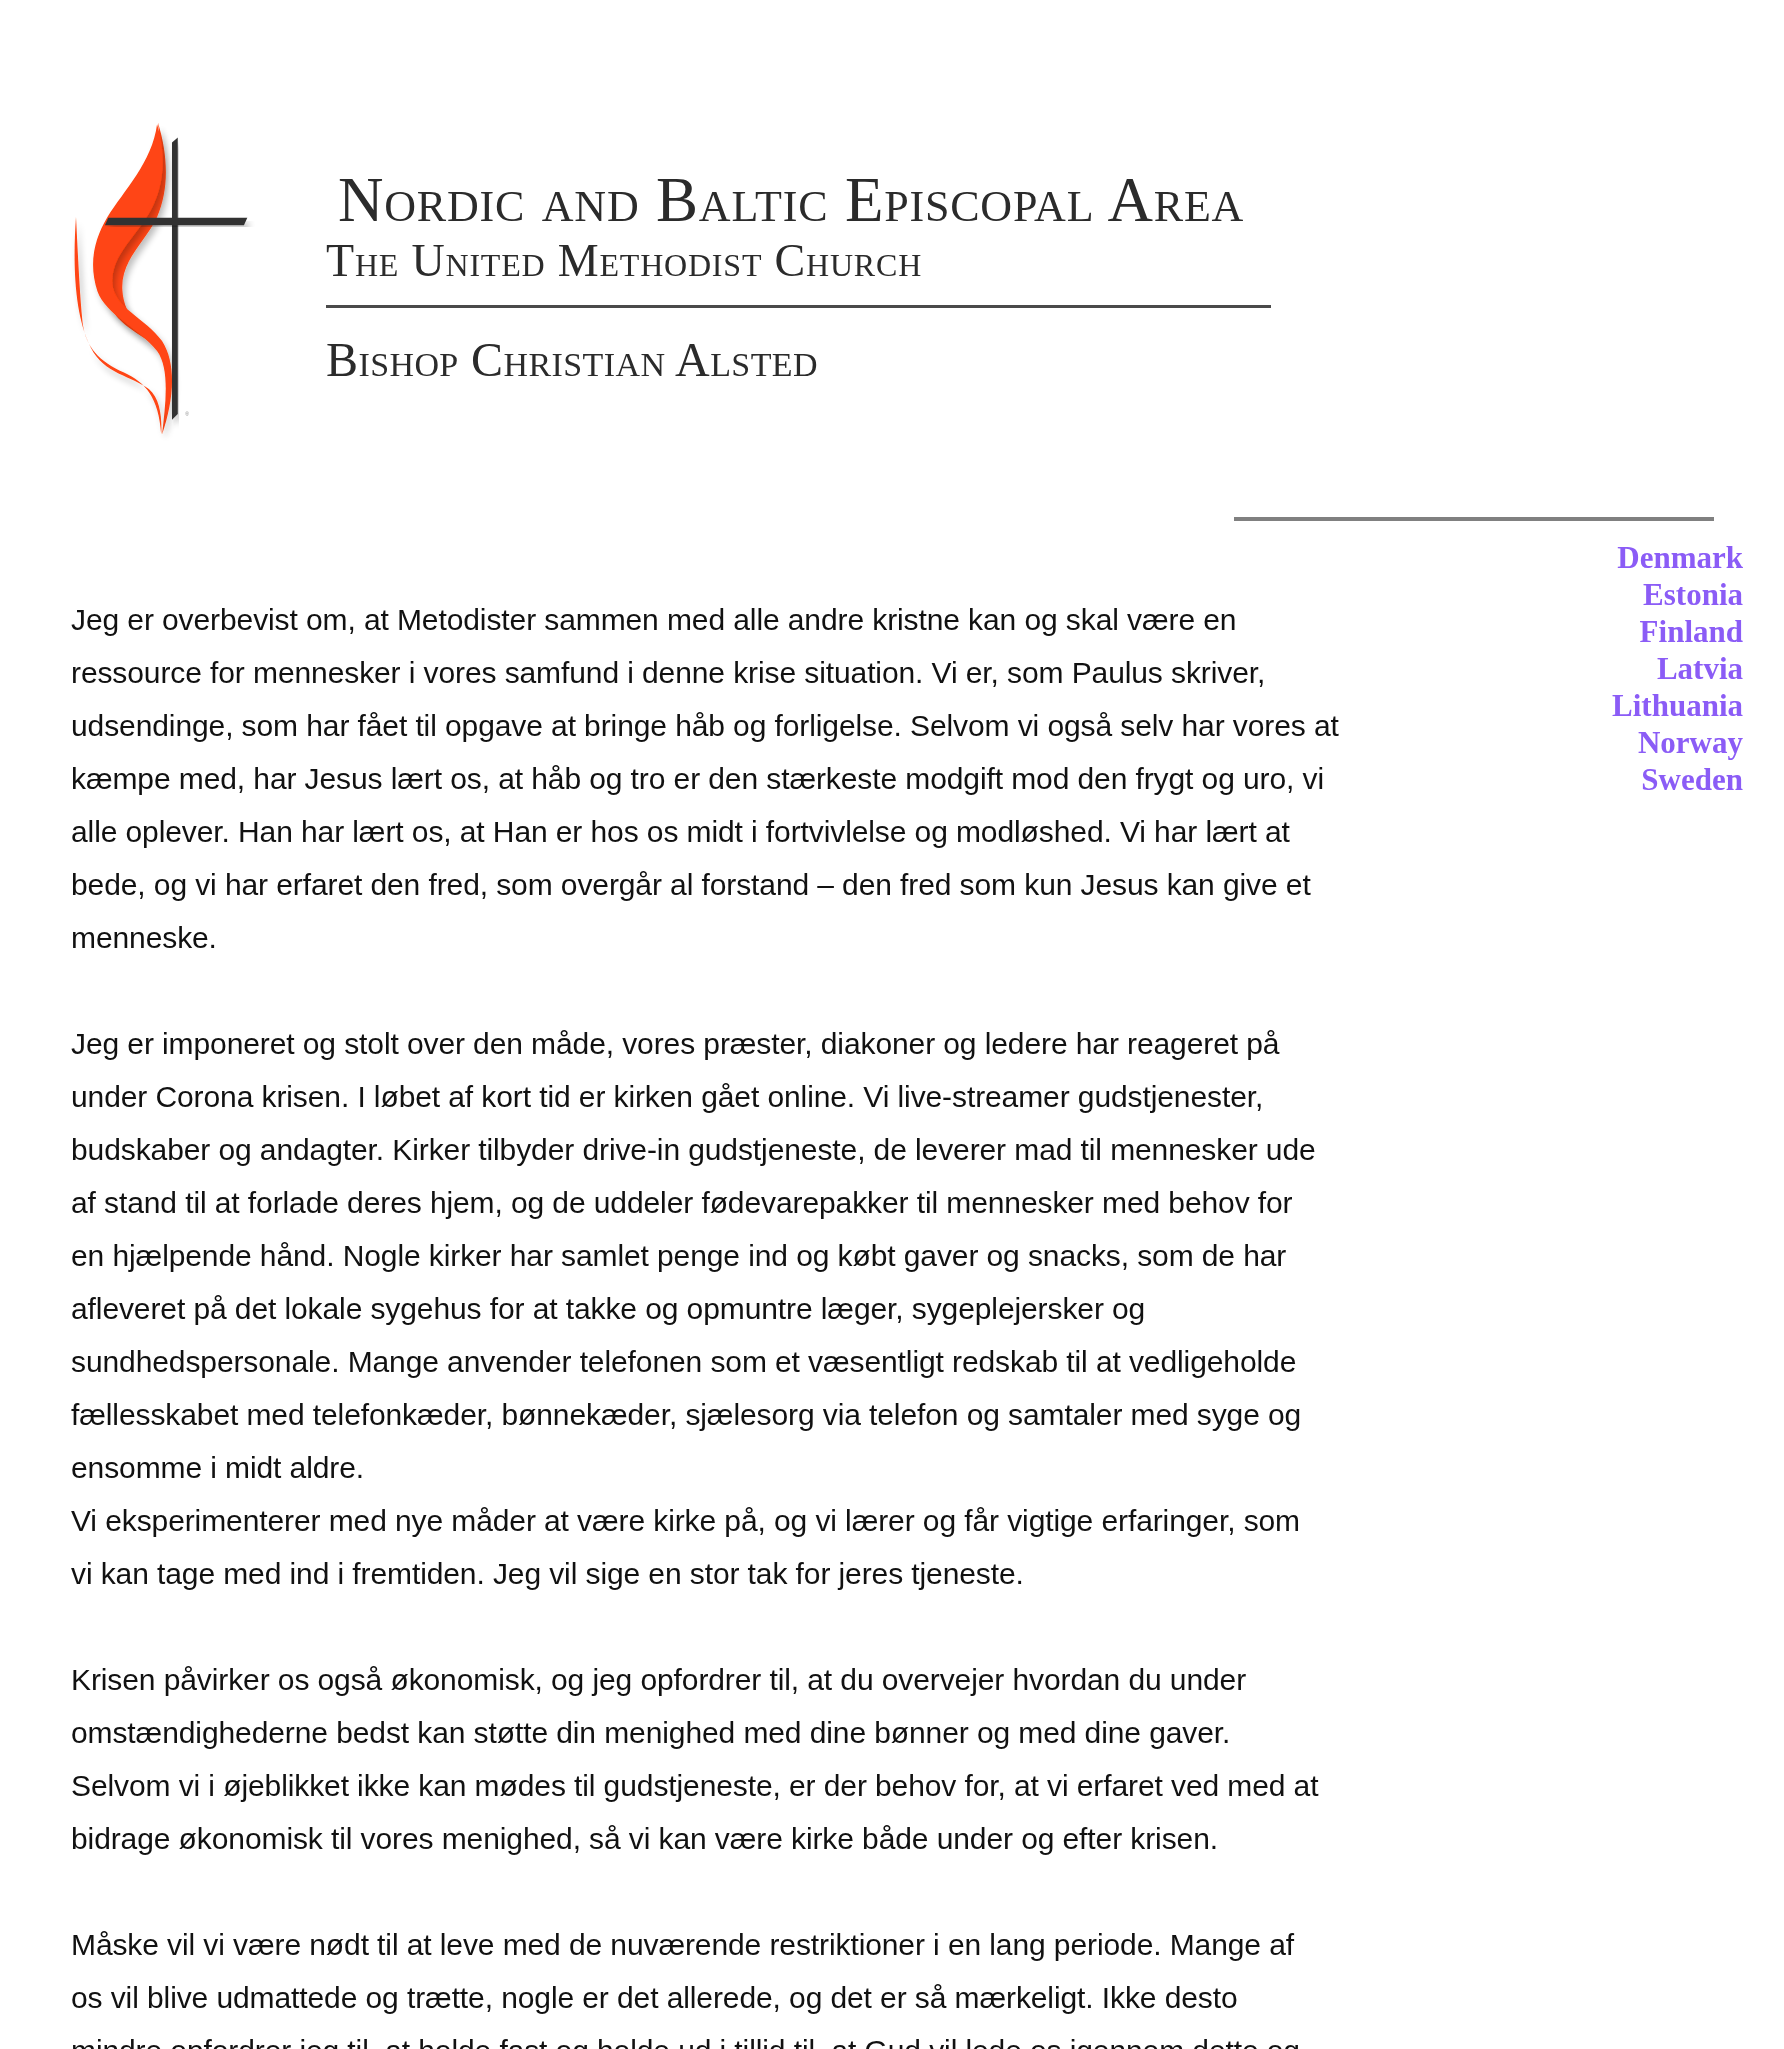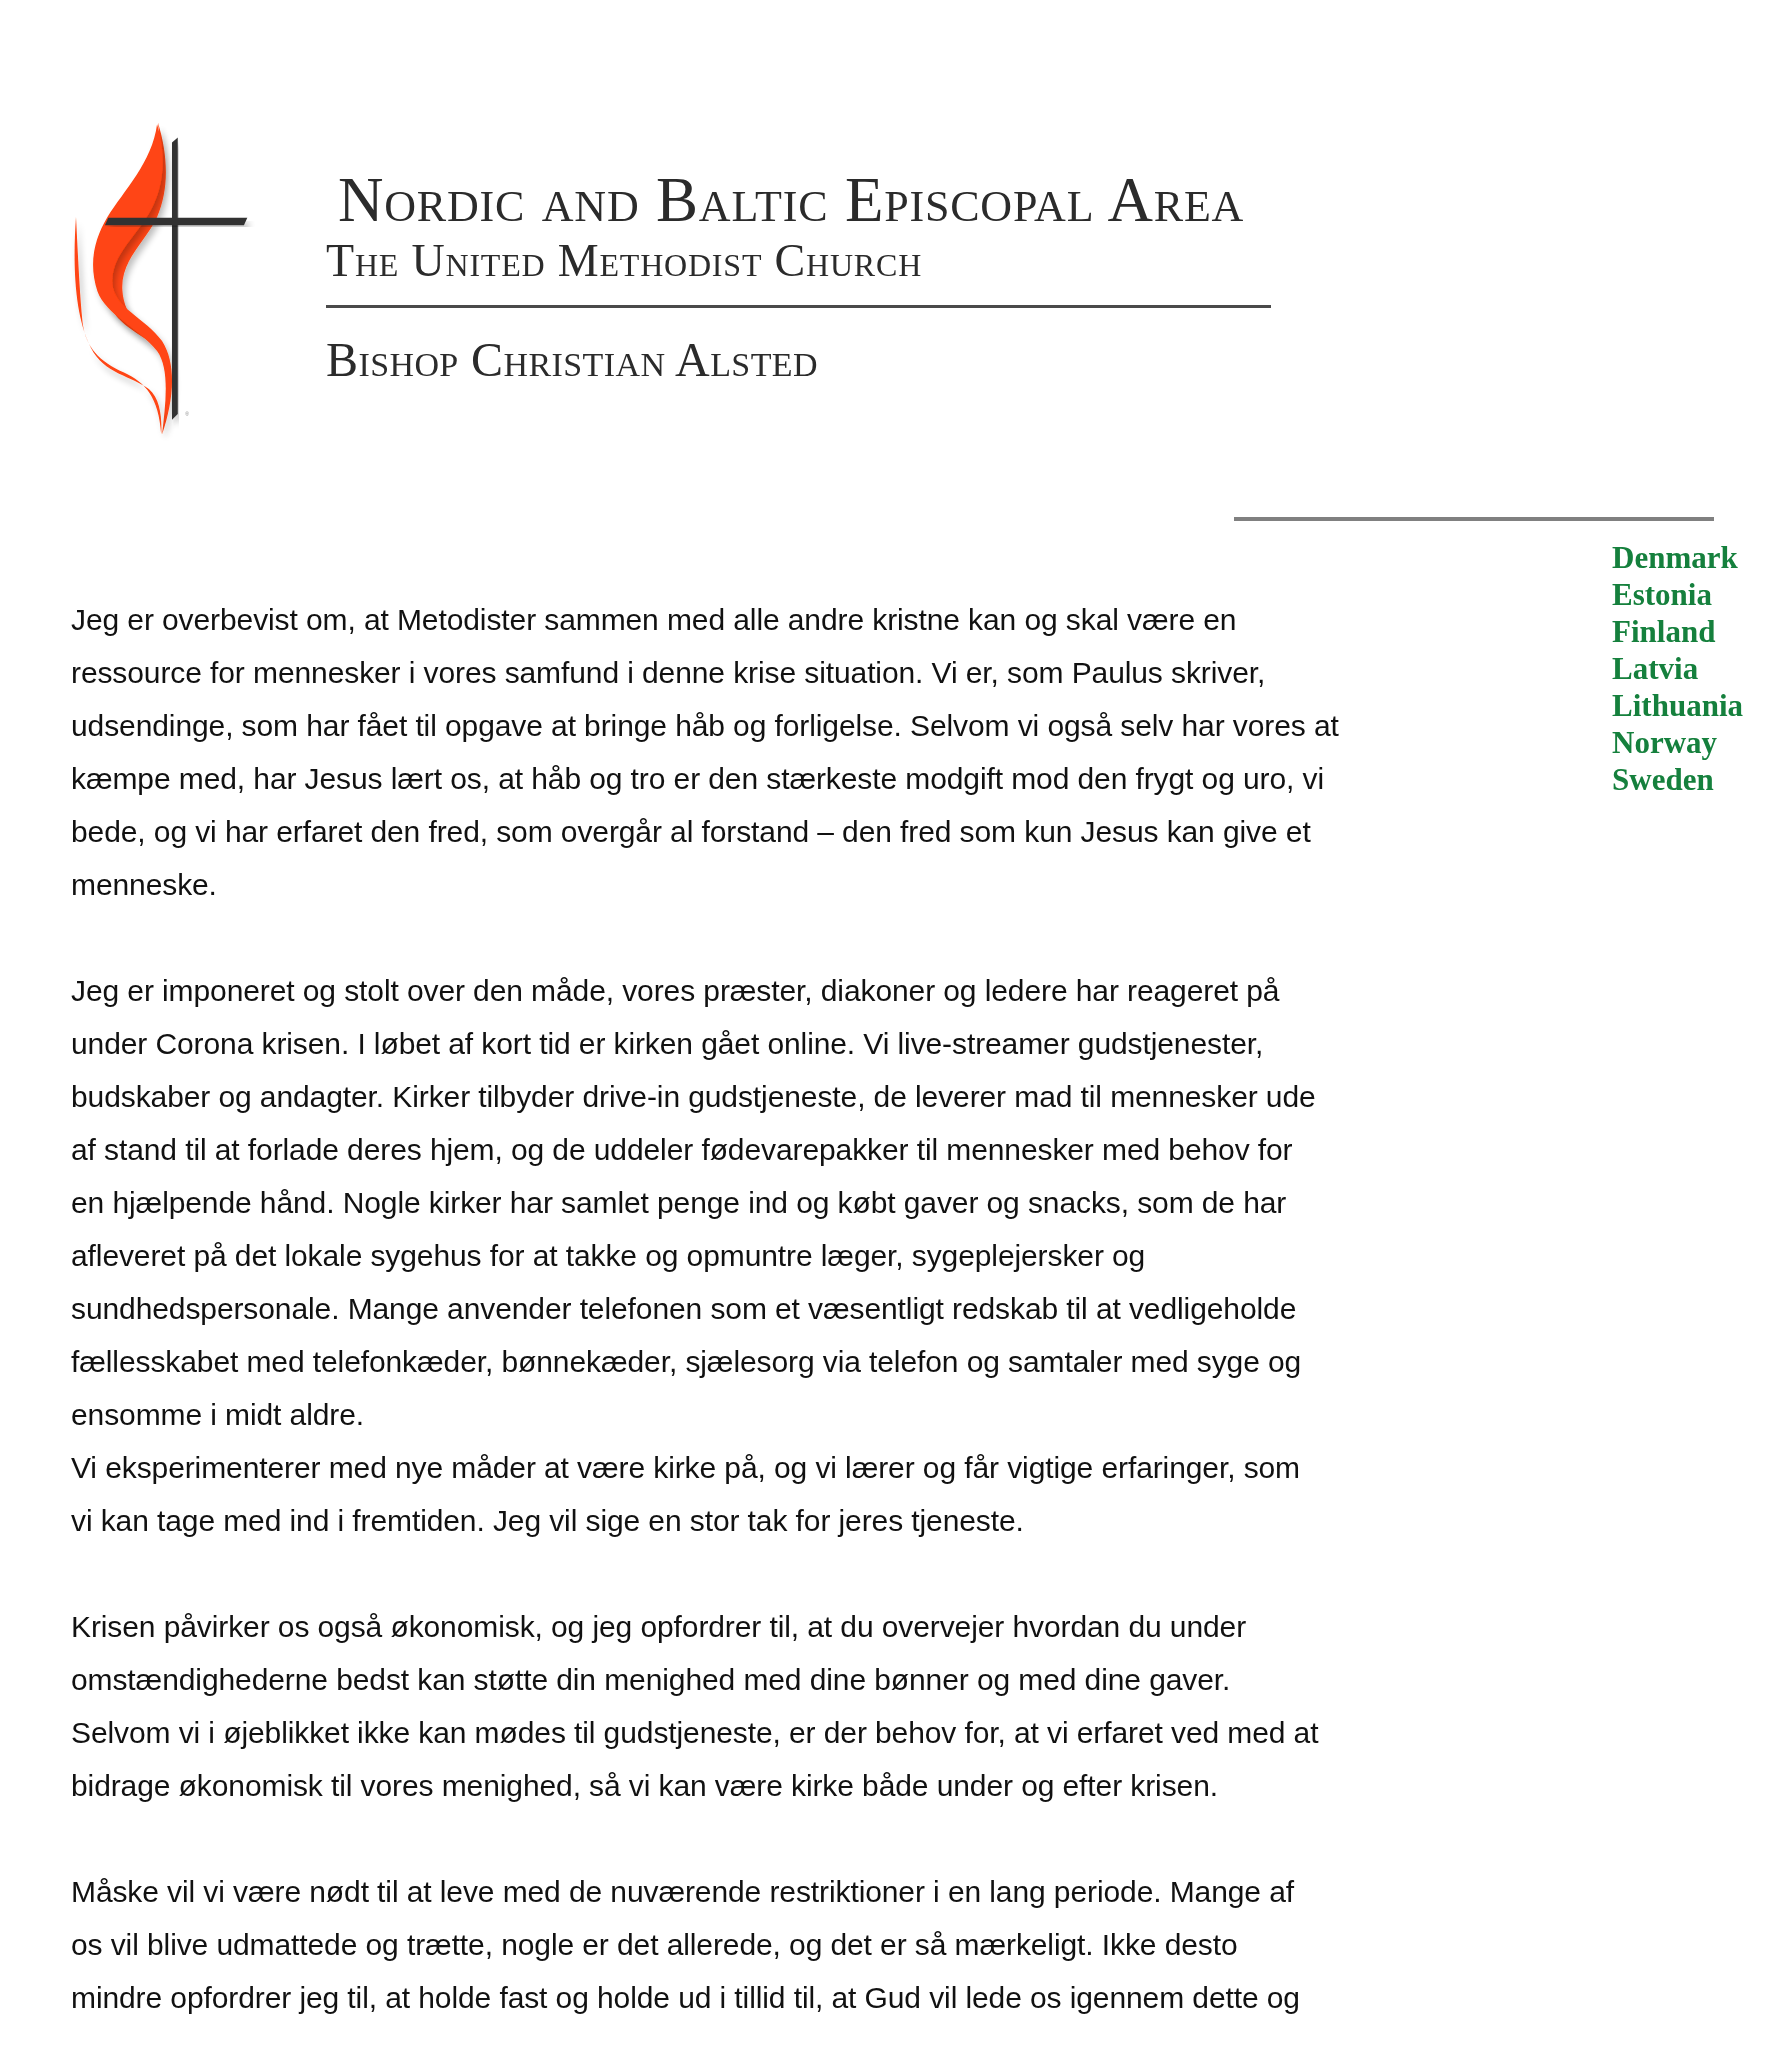--- a/index.html
+++ b/index.html
@@ -7,21 +7,21 @@
 
   .logo { position: absolute; left: 66px; top: 116px; width: 207px; height: 331px; }
 
   .header-text { position: absolute; left: 326px; top: 0; font-family: "Liberation Serif", "DejaVu Serif", serif; color: #2b2b2b; }
   .title { position: absolute; top: 169px; left: 0; white-space: nowrap; font-size: 63px; font-variant: small-caps; letter-spacing: 0.8px; line-height: 1; margin-left: 12px; }
   .subtitle { position: absolute; top: 238px; left: 0; white-space: nowrap; font-size: 46px; font-variant: small-caps; letter-spacing: 0.8px; line-height: 1; }
   .bishop { position: absolute; top: 336px; left: 0; white-space: nowrap; font-size: 48px; font-variant: small-caps; letter-spacing: 0.4px; line-height: 1; }
   .header-rule { position: absolute; left: 326px; top: 305px; width: 945px; height: 3.3px; background: #4a4a4a; }
 
   .side-rule { position: absolute; left: 1234px; top: 517px; width: 480px; height: 4.1px; background: #808080; }
-  .countries { position: absolute; right: 42px; top: 539px; text-align: left; font-family: "Liberation Serif", "DejaVu Serif", serif; font-weight: bold; color: #15803d; font-size: 31px; line-height: 37px; }
+  .countries { position: absolute; right: 42px; top: 539px; text-align: right; font-family: "Liberation Serif", "DejaVu Serif", serif; font-weight: bold; color: #8b5cf6; font-size: 31px; line-height: 37px; }
   .country { display: block; white-space: nowrap; }
 
   .body { position: absolute; left: 71px; top: 593px; width: 1488px; font-family: "Liberation Sans", "DejaVu Sans", sans-serif; font-size: 30px; line-height: 53px; color: #111111; letter-spacing: -0.1px; }
   .line { display: block; white-space: nowrap; height: 53px; }
   .para-gap { display: block; height: 53px; }
 </style>
 </head>
 <body>
 
 <div class="logo">
@@ -70,20 +70,21 @@
   <span class="country">Norway</span>
   <span class="country">Sweden</span>
 </div>
 
 <div class="body">
   <div>
     <span class="line">Jeg er overbevist om, at Metodister sammen med alle andre kristne kan og skal være en</span>
     <span class="line">ressource for mennesker i vores samfund i denne krise situation.  Vi er, som Paulus skriver,</span>
     <span class="line">udsendinge, som har fået til opgave at bringe håb og forligelse. Selvom vi også selv har vores at</span>
     <span class="line">kæmpe med, har Jesus lært os, at håb og tro er den stærkeste modgift mod den frygt og uro, vi</span>
+    <span class="line">alle oplever. Han har lært os, at Han er hos os midt i fortvivlelse og modløshed. Vi har lært at</span>
     <span class="line">bede, og vi har erfaret den fred, som overgår al forstand – den fred som kun Jesus kan give et</span>
     <span class="line">menneske.</span>
   </div>
   <span class="para-gap"></span>
   <div>
     <span class="line">Jeg er imponeret og stolt over den måde, vores præster, diakoner og ledere har reageret på</span>
     <span class="line">under Corona krisen. I løbet af kort tid er kirken gået online. Vi live-streamer gudstjenester,</span>
     <span class="line">budskaber og andagter. Kirker tilbyder drive-in gudstjeneste, de leverer mad til mennesker ude</span>
     <span class="line">af stand til at forlade deres hjem, og de uddeler fødevarepakker til mennesker med behov for</span>
     <span class="line">en hjælpende hånd. Nogle kirker har samlet penge ind og købt gaver og snacks, som de har</span>

